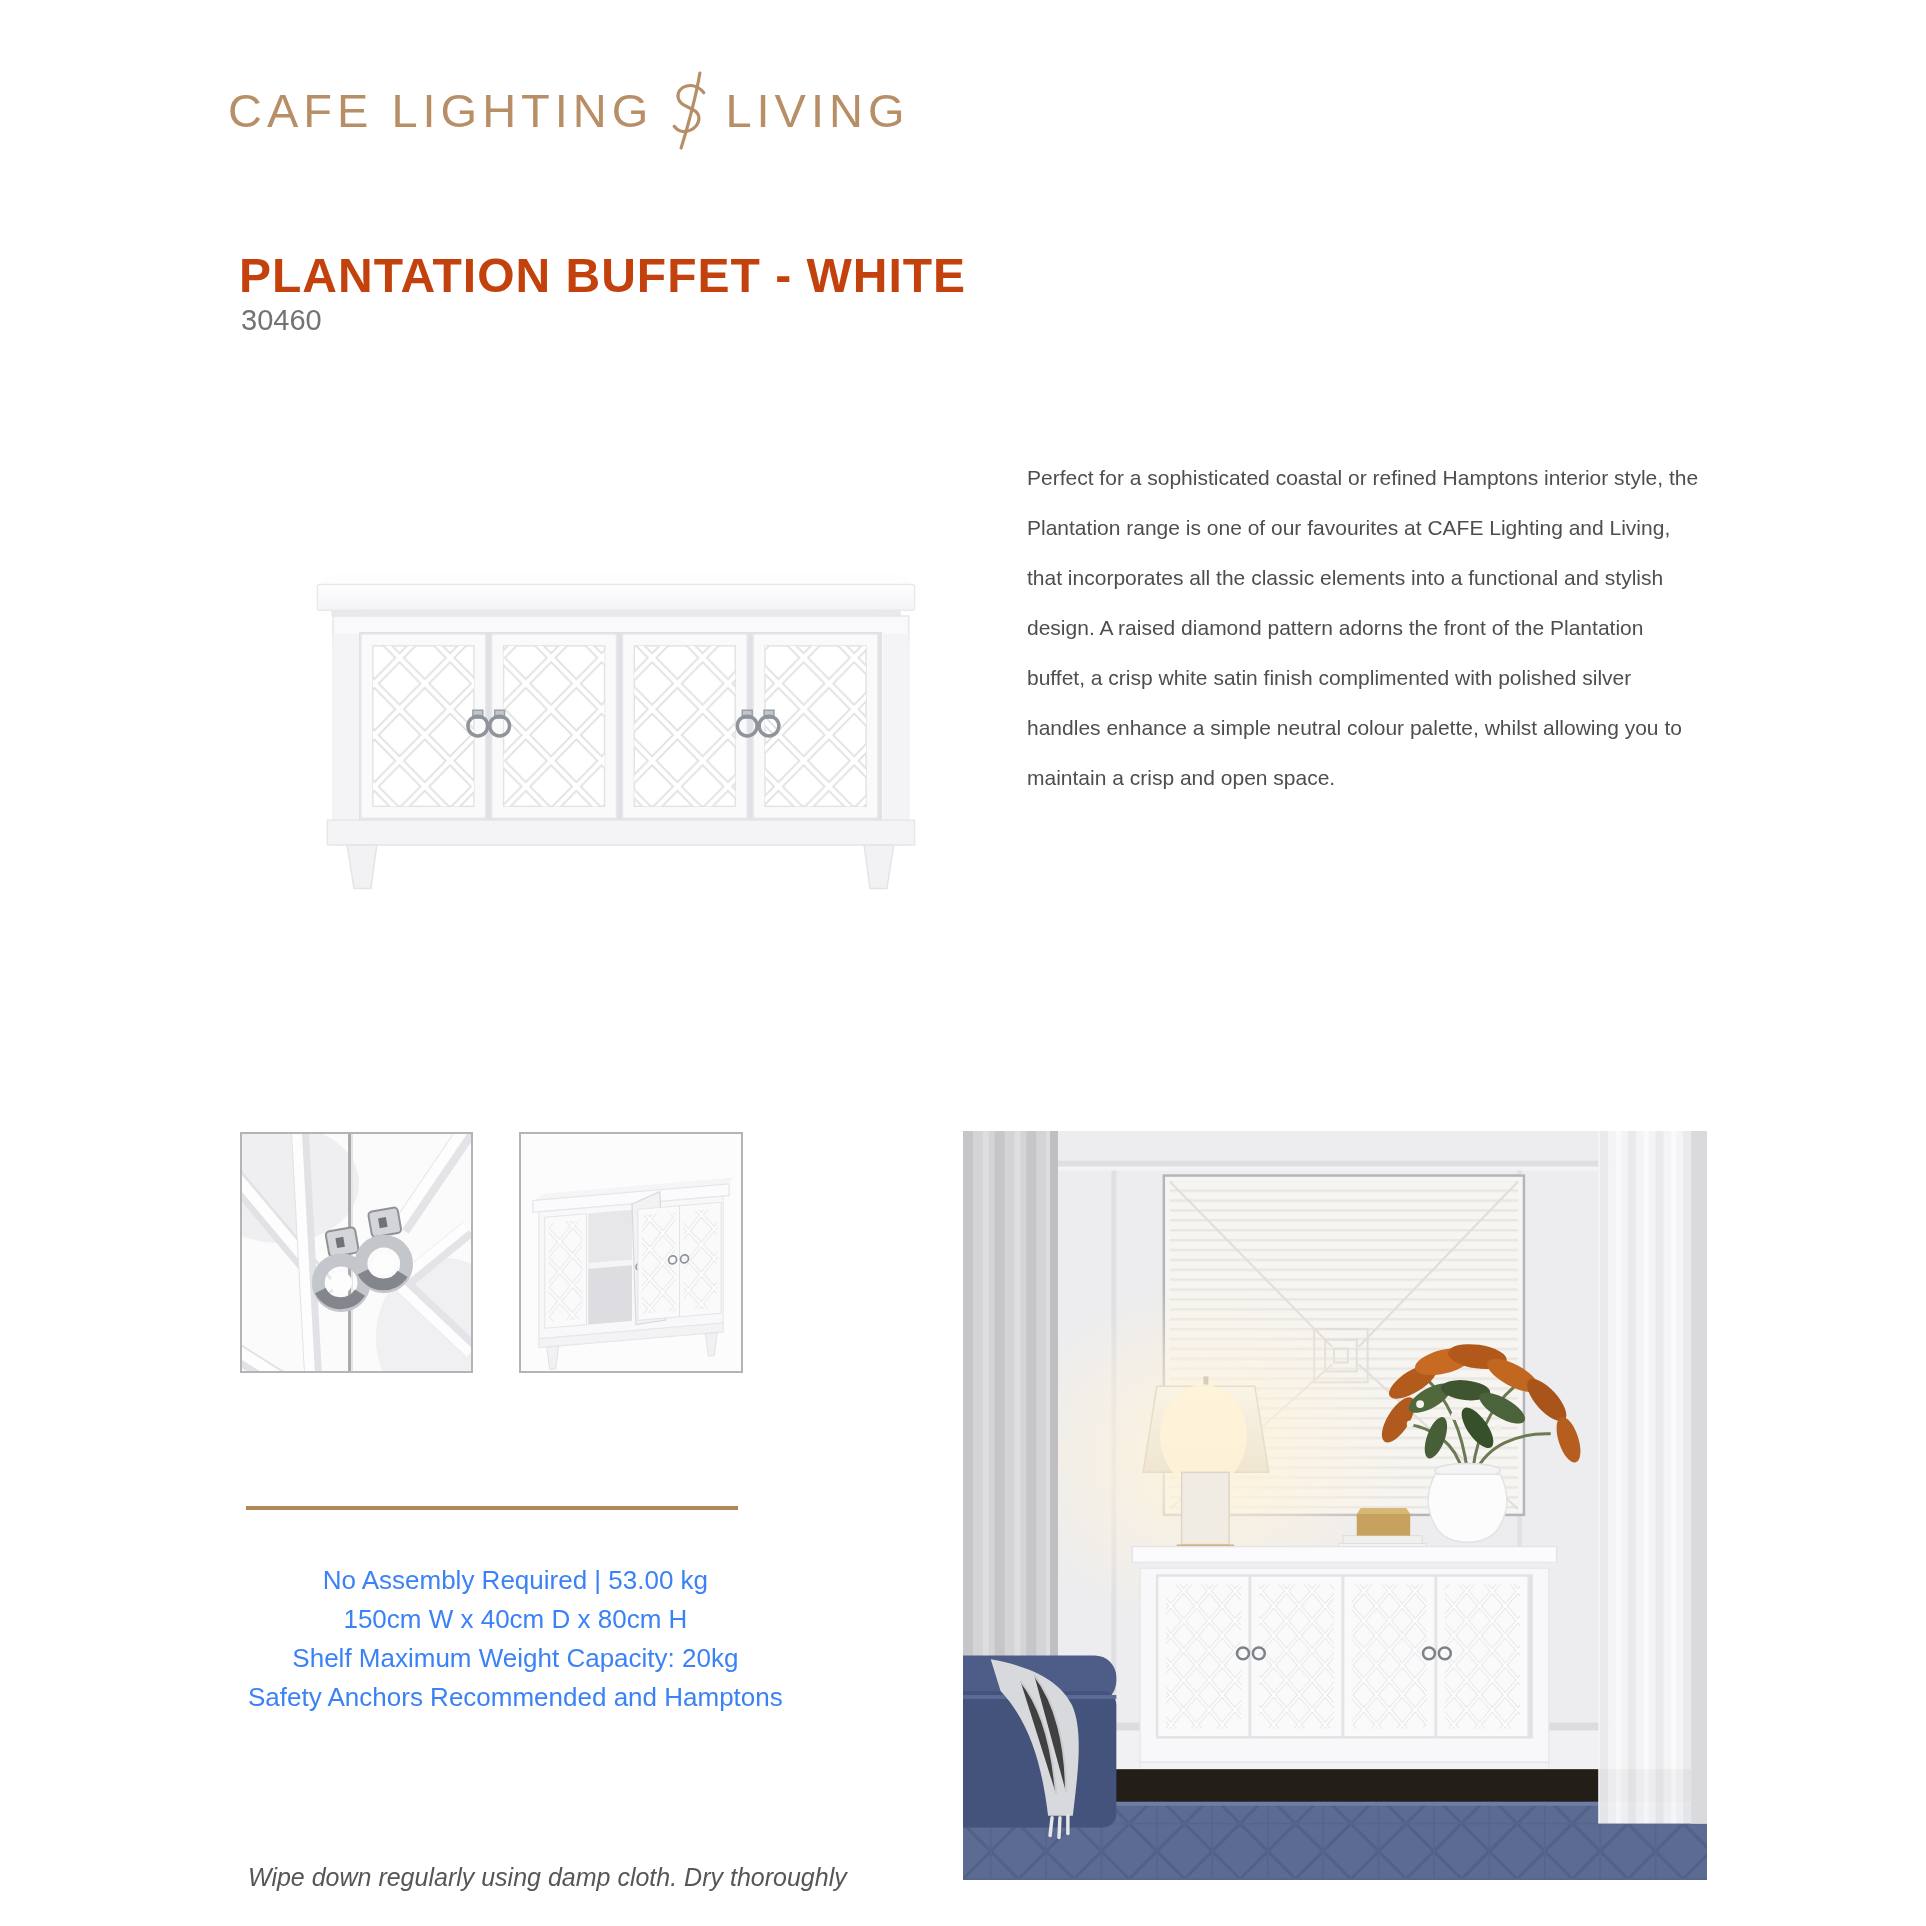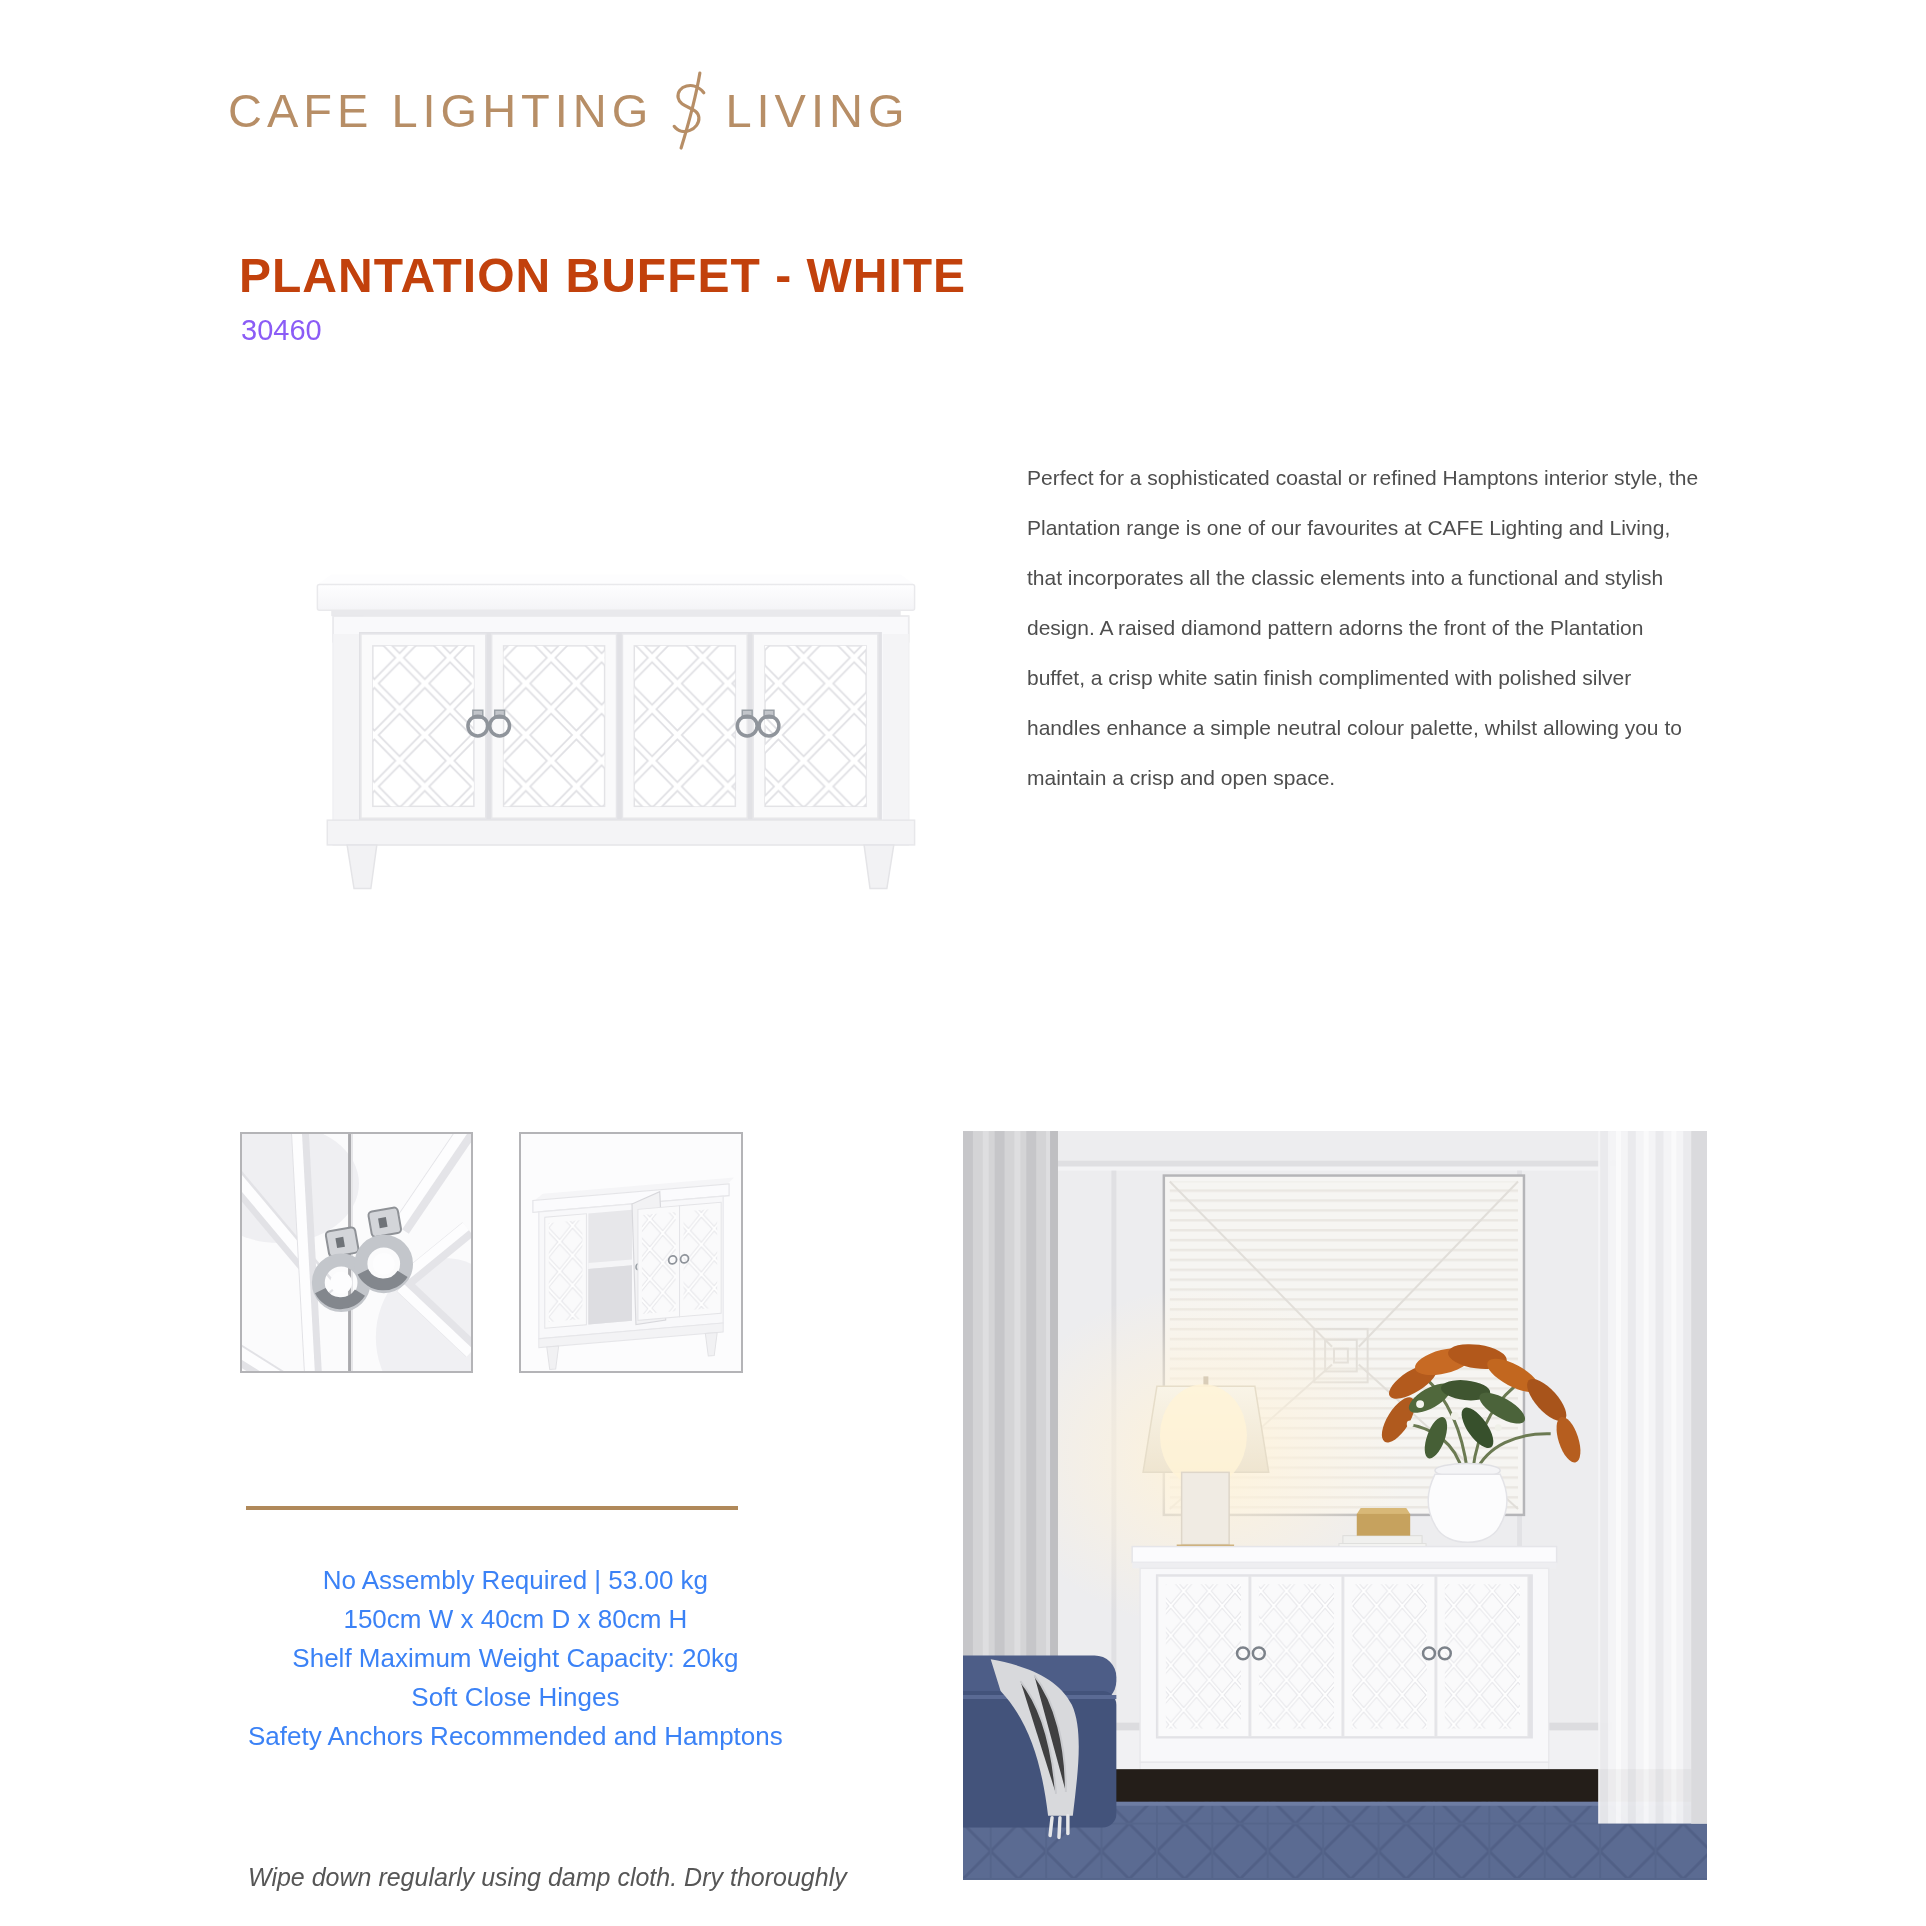--- a/index.html
+++ b/index.html
@@ -6,21 +6,21 @@
   html,body{margin:0;padding:0;background:#ffffff;}
   .page{position:relative;width:1927px;height:1927px;background:#ffffff;overflow:hidden;
         font-family:"Liberation Sans",sans-serif;color:#333;}
   
   .logo{position:absolute;left:228px;top:71px;display:flex;align-items:center;gap:14px;}
   .logo .word{font-size:47px;font-weight:400;letter-spacing:5px;color:var(--accent);white-space:nowrap;}
   .logo svg{display:block;margin:0 -2px;}
   
   .title{position:absolute;left:239px;top:248px;font-size:48px;font-weight:700;
          letter-spacing:1px;color:#c2410c;}
-  .sku{position:absolute;left:241px;top:314px;font-size:29px;font-weight:400;color:#8b5cf6;}
+  .sku{position:absolute;left:241px;top:304px;font-size:29px;font-weight:400;color:#737373;}
   
   .desc{position:absolute;left:1027px;top:453px;width:675px;font-size:21px;line-height:50px;
         color:#4e4e4e;font-weight:400;}
   
   .figure{position:absolute;background:#fff;}
   .fig-main{left:248px;top:426px;width:733px;height:515px;}
   .thumb{border:2px solid #b4b4b7;box-sizing:border-box;background:#fcfcfd;}
   .fig-thumb1{left:240px;top:1132px;width:233px;height:241px;}
   .fig-thumb2{left:519px;top:1132px;width:224px;height:241px;}
   .fig-life{left:963px;top:1131px;width:744px;height:749px;}
@@ -194,21 +194,20 @@
         <polygon points="186,195 198,195 195,218 189,218" fill="#f1f1f3" stroke="#e2e2e5" stroke-width="1"></polygon>
       </g>
     </svg>
   </div>
 
   <div class="divider"></div>
   <div class="specs">
     <div>No Assembly Required | 53.00 kg</div>
     <div>150cm W x 40cm D x 80cm H</div>
     <div>Shelf Maximum Weight Capacity: 20kg</div>
-    <div>Soft Close Hinges</div>
     <div>Safety Anchors Recommended and Hamptons</div>
   </div>
   <div class="care">Wipe down regularly using damp cloth. Dry thoroughly</div>
 
   <div class="figure fig-life">
     <svg viewBox="0 0 752 757">
       <defs>
         <radialGradient id="glow" cx="0.5" cy="0.5" r="0.5">
           <stop offset="0" stop-color="#fff3d8" stop-opacity="0.95"></stop>
           <stop offset="0.6" stop-color="#fdf2dd" stop-opacity="0.45"></stop>

